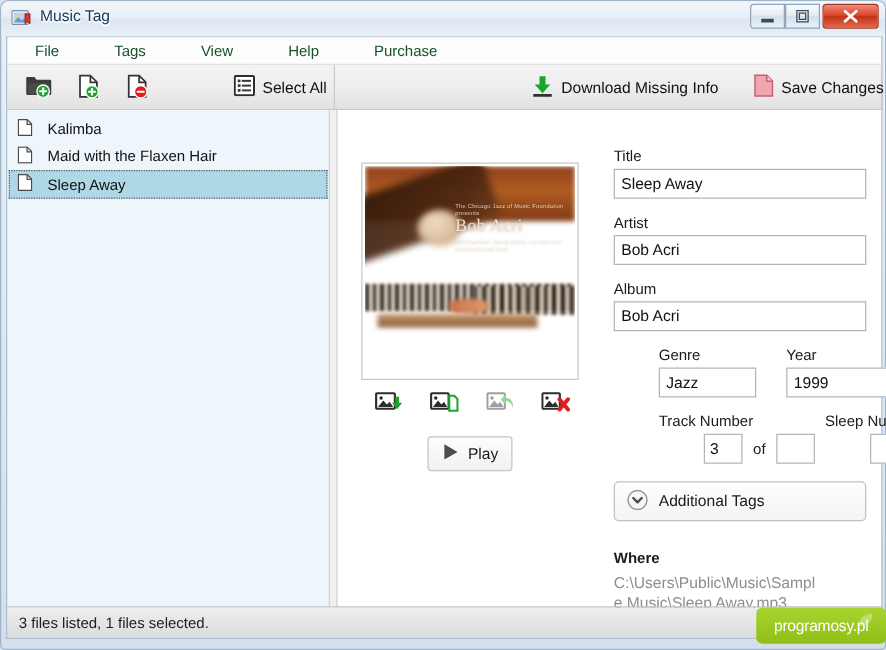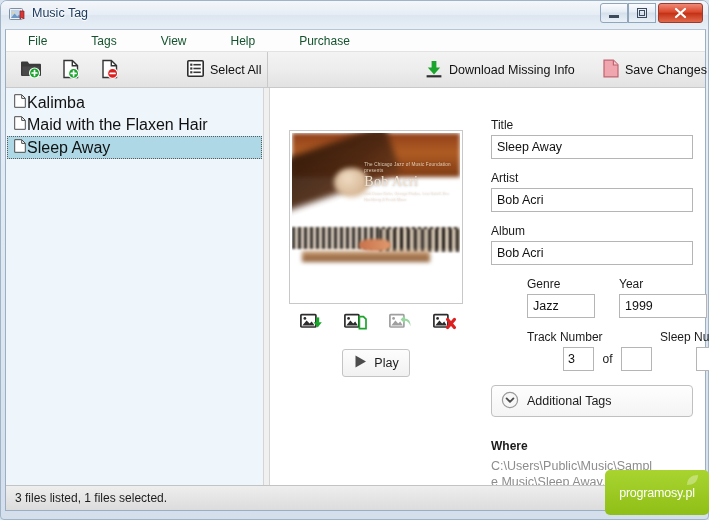--- a/index.html
+++ b/index.html
@@ -97,22 +97,22 @@
     cursor: col-resize;
   }
   #right-panel {
     position: absolute; left: 265px; top: 58px; right: 0; bottom: 25px;
     background: #ffffff;
   }
 
   
   .file-row {
     position: relative; height: 22px; margin: 0 2px;
-    display: flex; align-items: center; gap: 1px;
-    padding-left: 6px; font-size: 16px; color: #111; cursor: default;
+    display: flex; align-items: center; gap: 12px;
+    padding-left: 6px; font-size: 12px; color: #111; cursor: default;
   }
   #file-list { padding-top: 4px; }
   .file-row.selected {
     background: #aed8e6;
     border: 1px dotted #5a5a5a;
     margin: 0 1px; height: 23px;
   }
 
   
   #art-wrap {
@@ -231,21 +231,21 @@
   
   #statusbar {
     position:absolute; left:0; right:0; bottom:0; height:25px;
     background: linear-gradient(180deg,#eeeeee,#dcdcdc);
     border-top:1px solid #c3c3c3;
   }
   #status-text {
     position:absolute; left:9px; top:5px; font-size:12px; color:#1d1d1d;
   }
   #watermark {
-    position:absolute; right:-4px; bottom:-5px; width:104px; height:45px;
+    position:absolute; right:-4px; bottom:-5px; width:104px; height:29px;
     background: linear-gradient(180deg,#a9d430 0%,#8fbf16 100%);
     border-radius:5px;
     display:flex; align-items:center; justify-content:center;
     font-size:12.5px; color:#fff; letter-spacing:-0.2px;
     overflow:hidden;
   }
   #watermark .wm-leaf {
     position:absolute; right:9px; top:2px; opacity:.55;
   }
 </style>
@@ -515,21 +515,21 @@
         </div>
 
         <div class="fld">
           <div class="fld-label">Album</div>
           <div class="fld-input" placeholder="">Bob Acri</div>
         </div>
 
         <div class="row fld">
           <div style="width:88px;">
             <div class="small-label">Genre</div>
-            <div class="fld-input" style="width:68px;">Jazz</div>
+            <div class="fld-input" style="width:78px;">Jazz</div>
           </div>
           <div style="width:100px;margin-left:24px;">
             <div class="small-label">Year</div>
             <div class="fld-input" style="width:88px;">1999</div>
           </div>
         </div>
 
         <div class="row" style="margin-bottom:14px;">
           <div style="width:125px;">
             <div class="small-label">Track Number</div>

